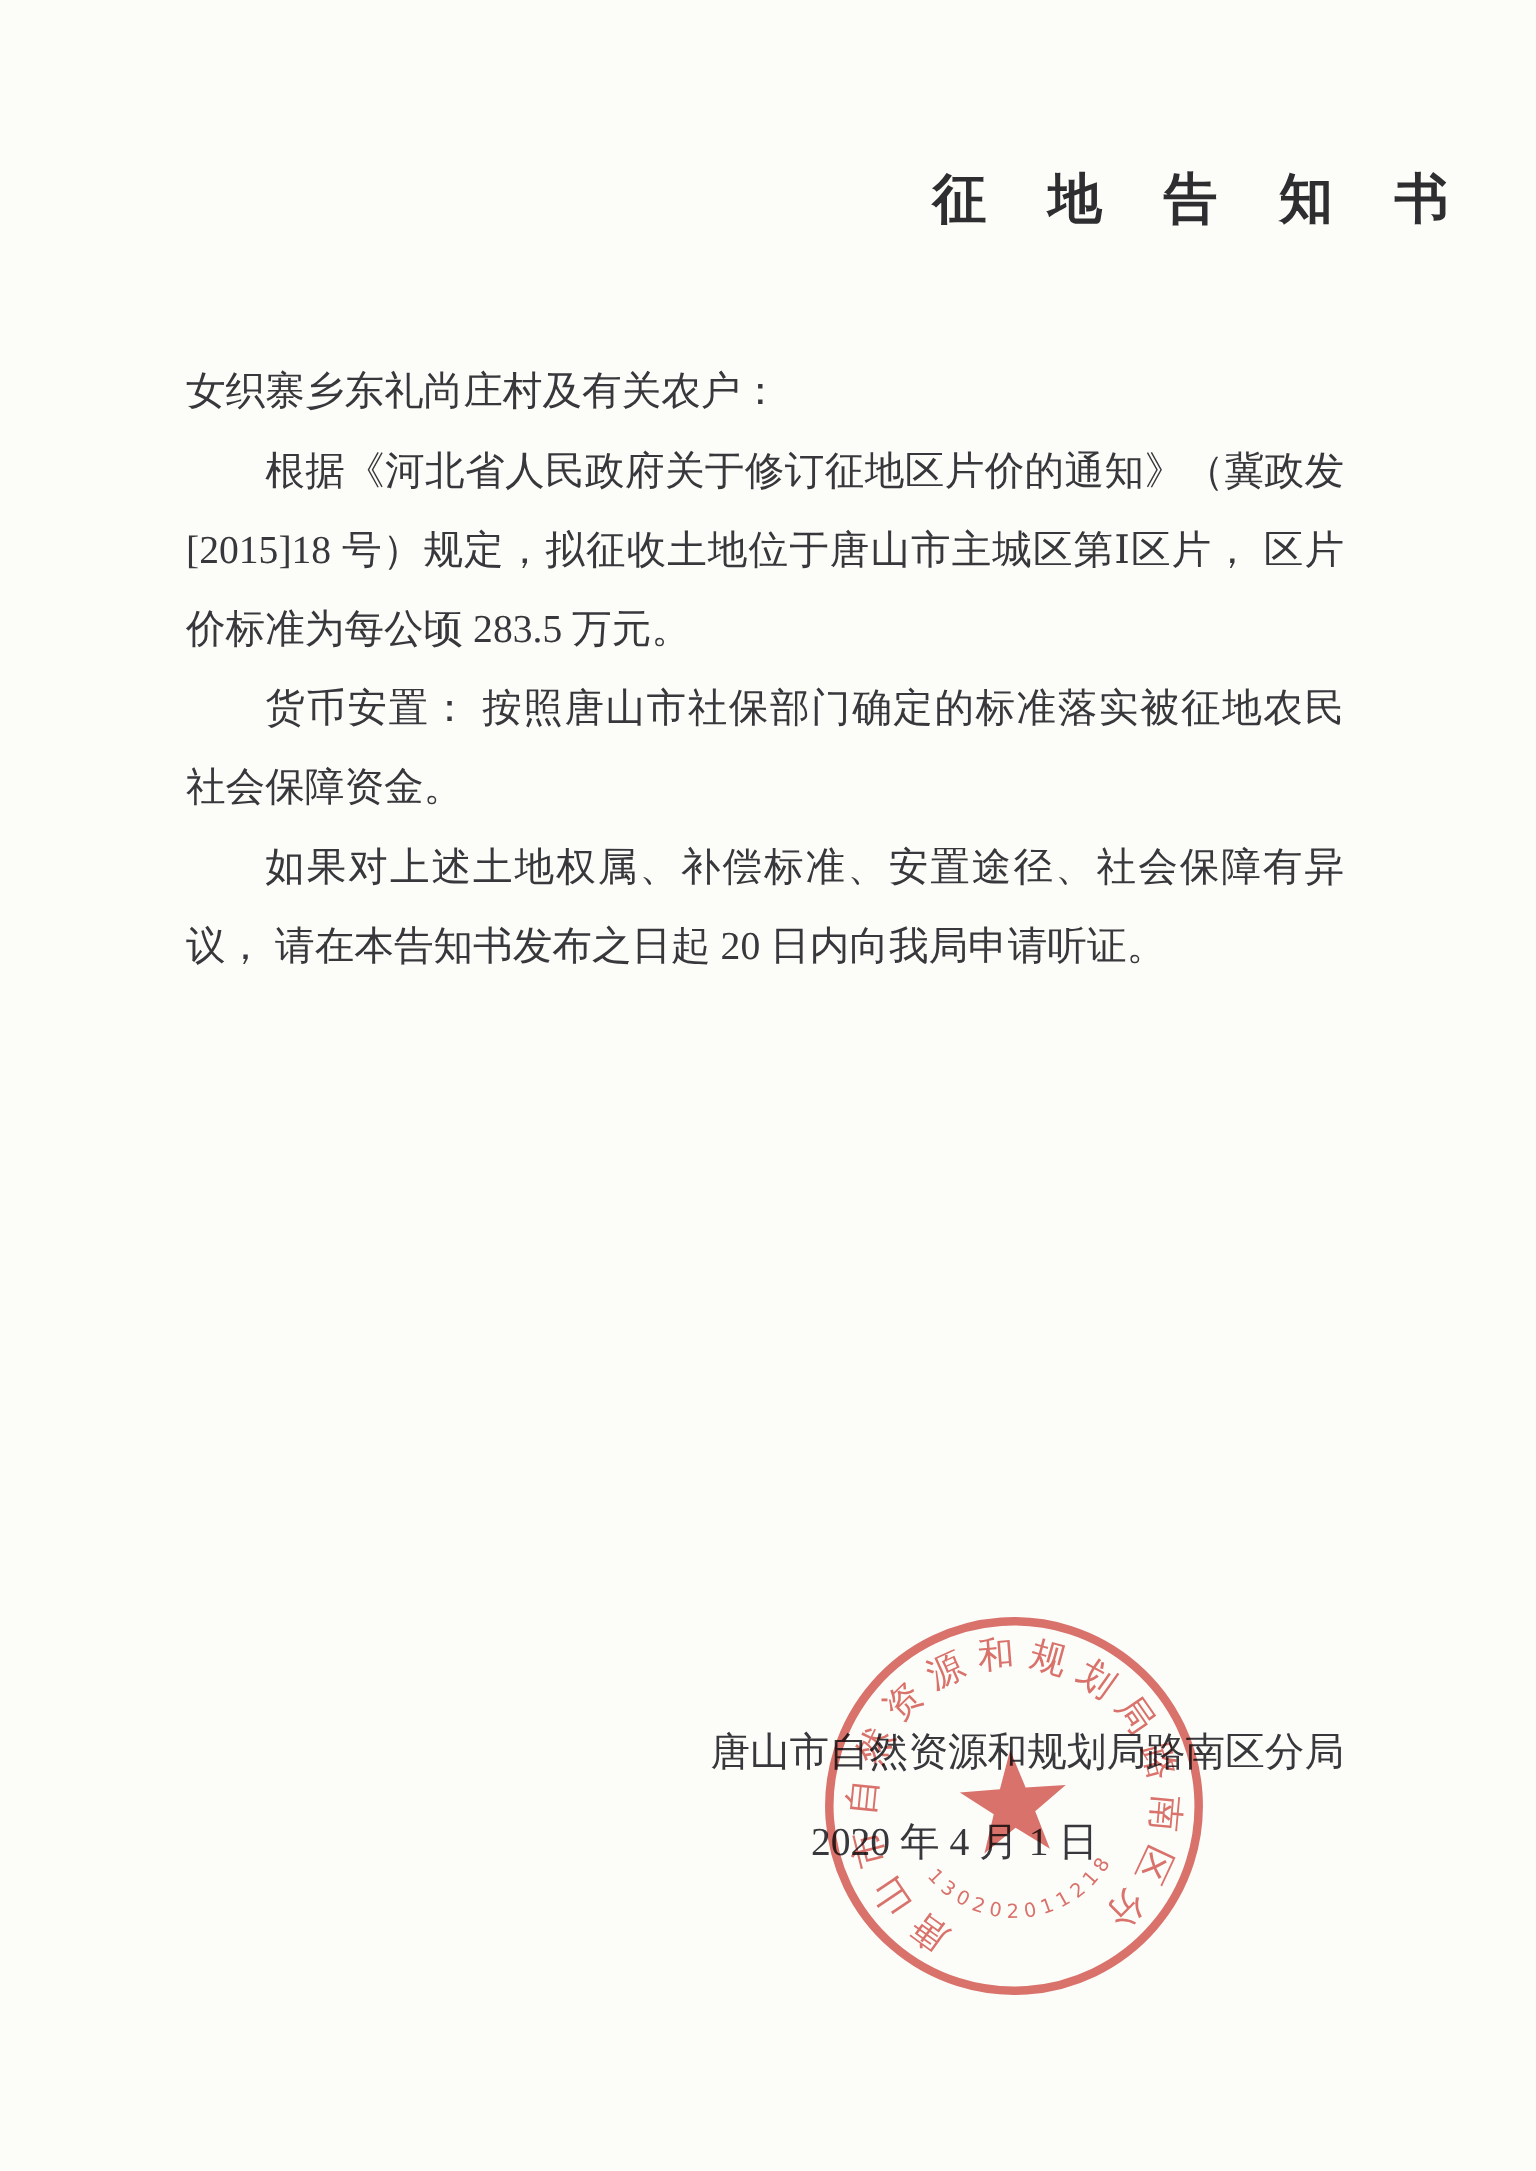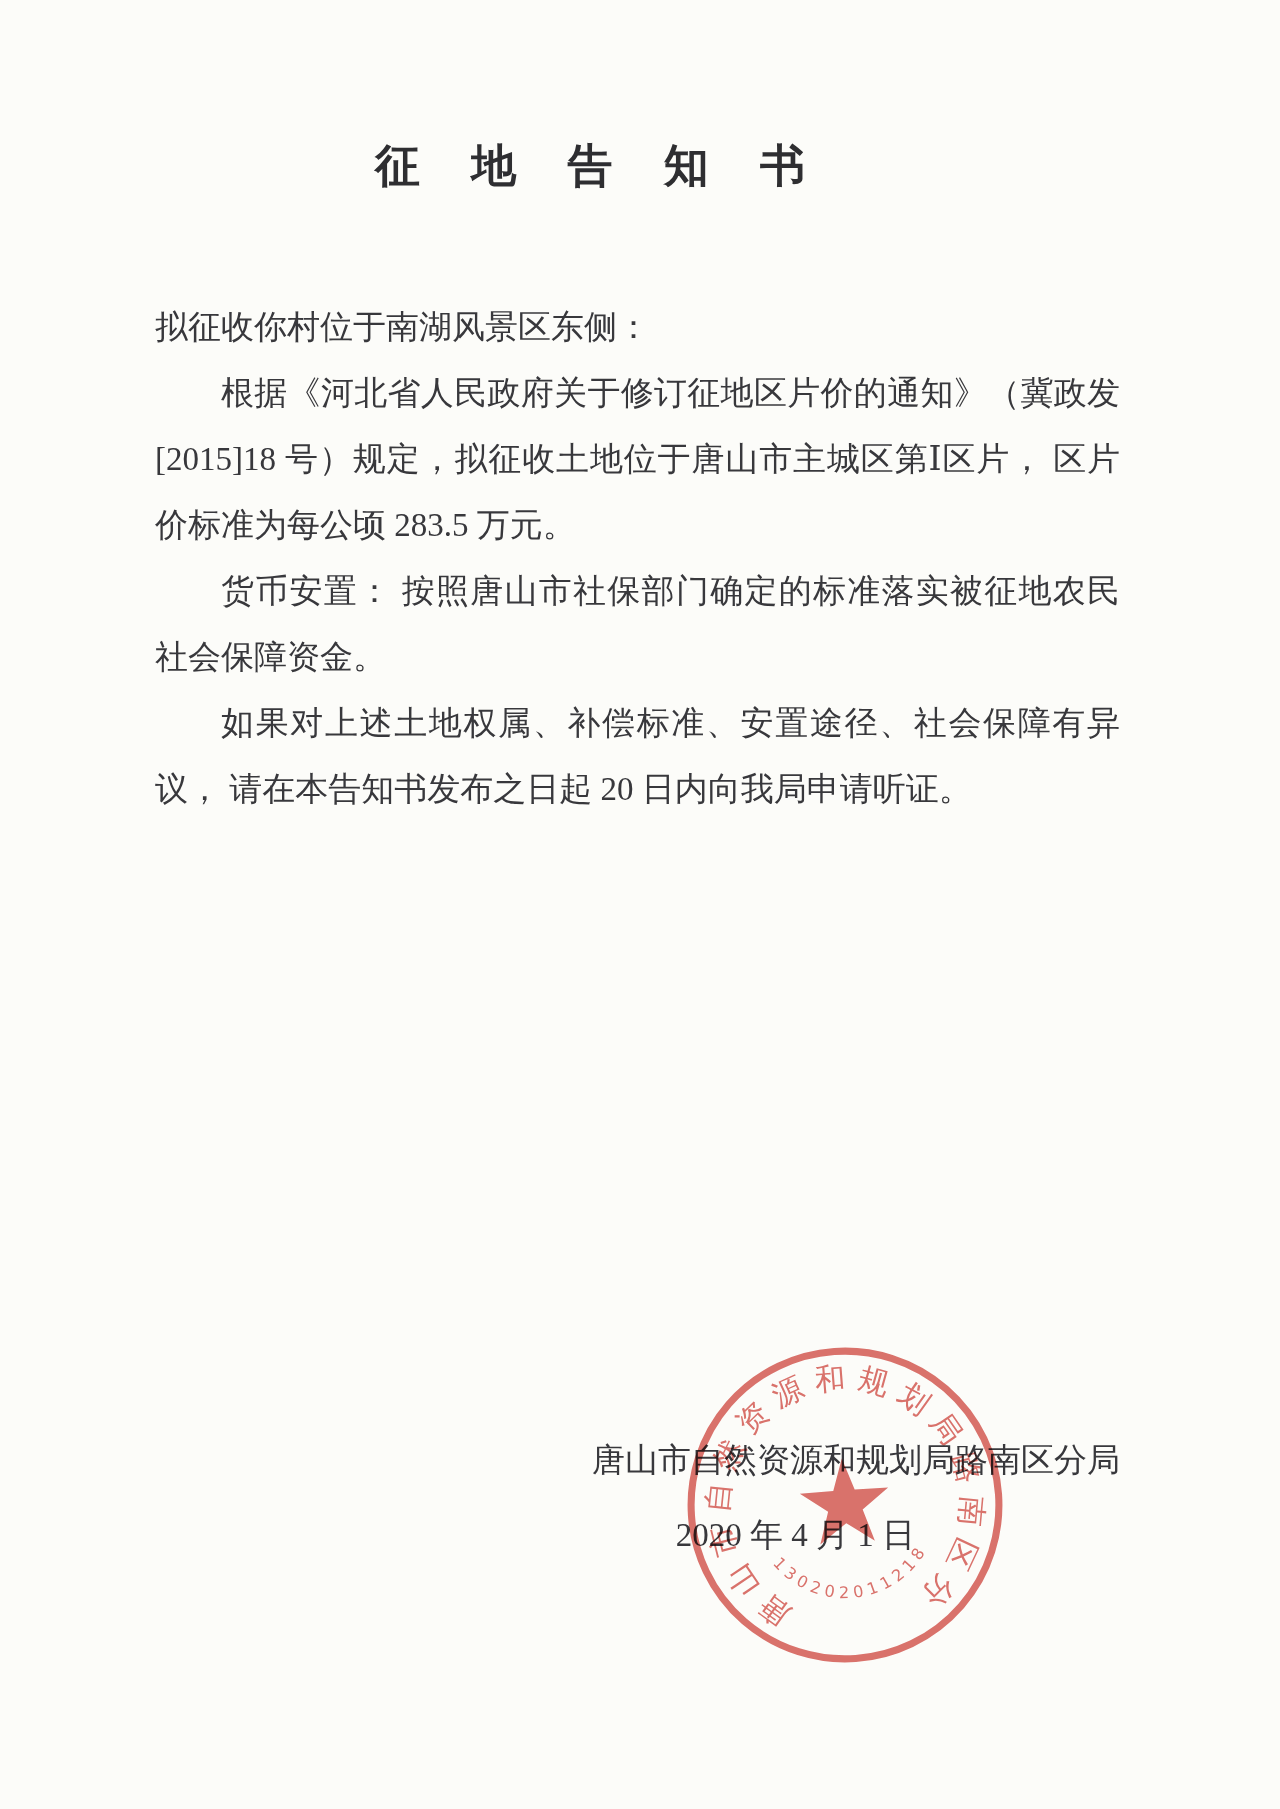--- a/index.html
+++ b/index.html
@@ -10,26 +10,27 @@
     background:#fcfcf9;
     overflow:hidden;
     font-family:"Liberation Serif","DejaVu Serif",serif;
     color:#38383c;
   }
   .doc-title{
     position:absolute;
     top:136px;
     left:0;
     width:1200px;
-    text-align:center;
+    text-align:right;
     font-size:45px;
     font-weight:600;
     letter-spacing:20px;
     color:#2e2e31;
     white-space:nowrap;
+    padding-left:27px;
   }
   .body-text{
     position:absolute;
     top:294px;
     left:155px;
     width:965px;
     font-size:33px;
     line-height:66px;
     text-align:justify;
     text-justify:inter-character;
@@ -85,21 +86,21 @@
   }
 </style>
 </head>
 <body>
 
 <div class="page">
 
   <div class="doc-title">征 地 告 知 书</div>
 
   <div class="body-text">
-    <p class="salutation">拟征收你村位于南湖风景区东侧：</p>
+    <p class="salutation">女织寨乡东礼尚庄村及有关农户：</p>
     <p class="para">根据《河北省人民政府关于修订征地区片价的通知》（冀政发[2015]18 号）规定，拟征收土地位于唐山市主城区第Ⅰ区片， 区片价标准为每公顷 283.5 万元。</p>
     <p class="para">货币安置： 按照唐山市社保部门确定的标准落实被征地农民社会保障资金。</p>
     <p class="para">如果对上述土地权属、补偿标准、安置途径、社会保障有异议， 请在本告知书发布之日起 20 日内向我局申请听证。</p>
   </div>
 
   <div class="sig-agency">唐山市自然资源和规划局路南区分局</div>
 
   <div class="sig-date">2020 年 4 月 1 日</div>
 
   <svg class="seal" viewBox="0 0 320 320">

